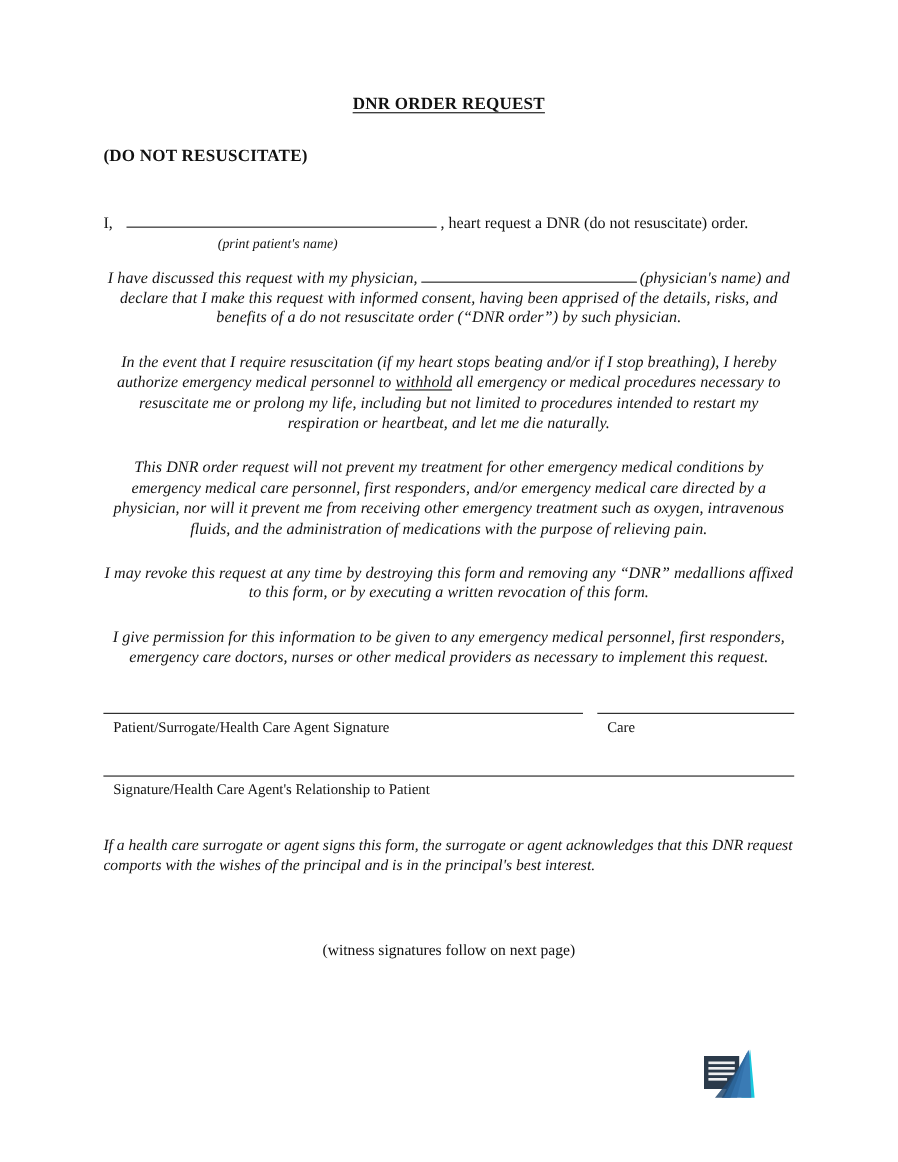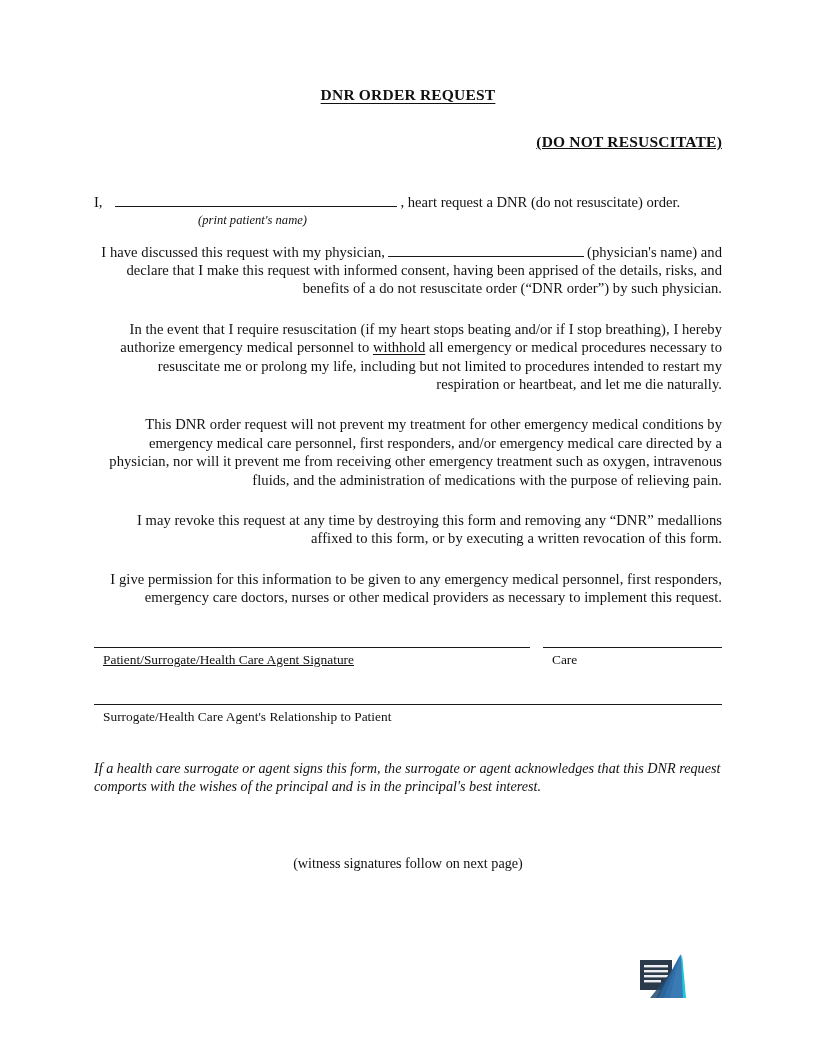--- a/index.html
+++ b/index.html
@@ -39,36 +39,36 @@
     font-size: 15.5px;
     letter-spacing: .2px;
     margin: 0 0 28px 0;
     line-height: 1.2;
   }
   .doc-title .u {
     text-decoration: underline;
     text-underline-offset: 3px;
   }
   .doc-subtitle {
-    text-align: right;
+    text-align: left;
     font-weight: bold;
     font-size: 15.5px;
     letter-spacing: .2px;
     margin: 0 0 42px 0;
     line-height: 1.2;
-    text-decoration: underline;
   }
 
   
   .para {
     font-size: 14.6px;
     line-height: 18.4px;
-    text-align: right;
+    text-align: center;
     margin: 0 0 22px 0;
     letter-spacing: .05px;
+    font-style: italic;
   }
   .para.tight { margin-bottom: 20px; }
   .para u { text-decoration: underline; text-underline-offset: 2px; }
 
   
   .intro-block { margin: 0 0 10px 0; position: relative; }
   .intro-line {
     font-size: 14.6px;
     line-height: 18.4px;
     white-space: nowrap;
@@ -99,21 +99,21 @@
     margin: 0 3px;
   }
 
   
   .sig-area { margin-top: 40px; }
 
   .sig-row {
     display: flex;
     align-items: flex-start;
   }
-  .sig-cell-wide { width: 436px; margin-right: 13px; text-decoration: underline; }
+  .sig-cell-wide { width: 436px; margin-right: 13px; }
   .sig-cell-date { width: 179px; }
 
   .sig-rule {
     border-top: 1.3px solid #1a1a1a;
     width: 100%;
     height: 0;
   }
   .sig-label {
     font-size: 13.4px;
     line-height: 16px;
@@ -187,21 +187,21 @@
         </div>
         <div class="sig-cell-date">
           <div class="sig-rule"></div>
           <div class="sig-label">Care</div>
         </div>
       </div>
 
       <div class="sig-row sig-row-2">
         <div class="sig-cell-full">
           <div class="sig-rule"></div>
-          <div class="sig-label">Surrogate/Health Care Agent's Relationship to Patient</div>
+          <div class="sig-label">Signature/Health Care Agent's Relationship to Patient</div>
         </div>
       </div>
 
     </div>
 
     <p class="italic-note">If a health care surrogate or agent signs this form, the surrogate or agent acknowledges that this DNR request comports with the wishes of the principal and is in the principal's best interest.</p>
 
     <p class="footer-note">(witness signatures follow on next page)</p>
 
   </div>

